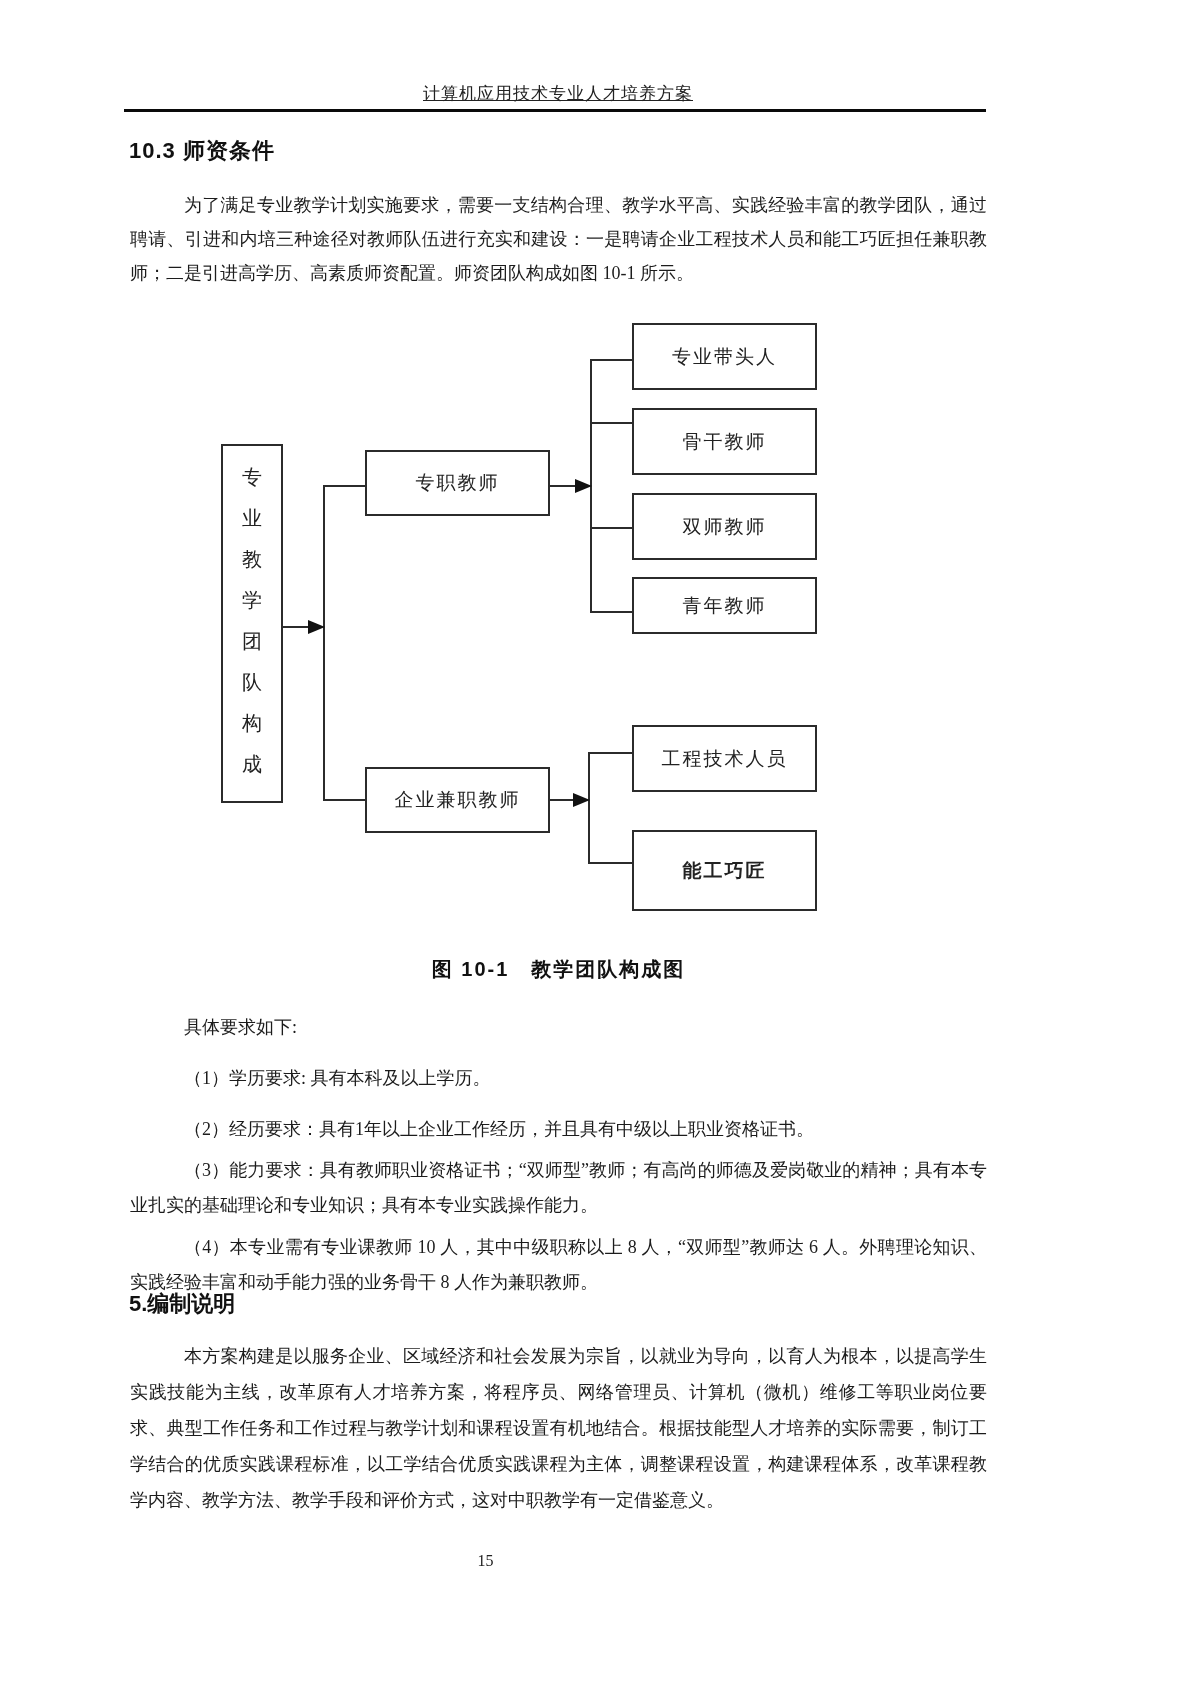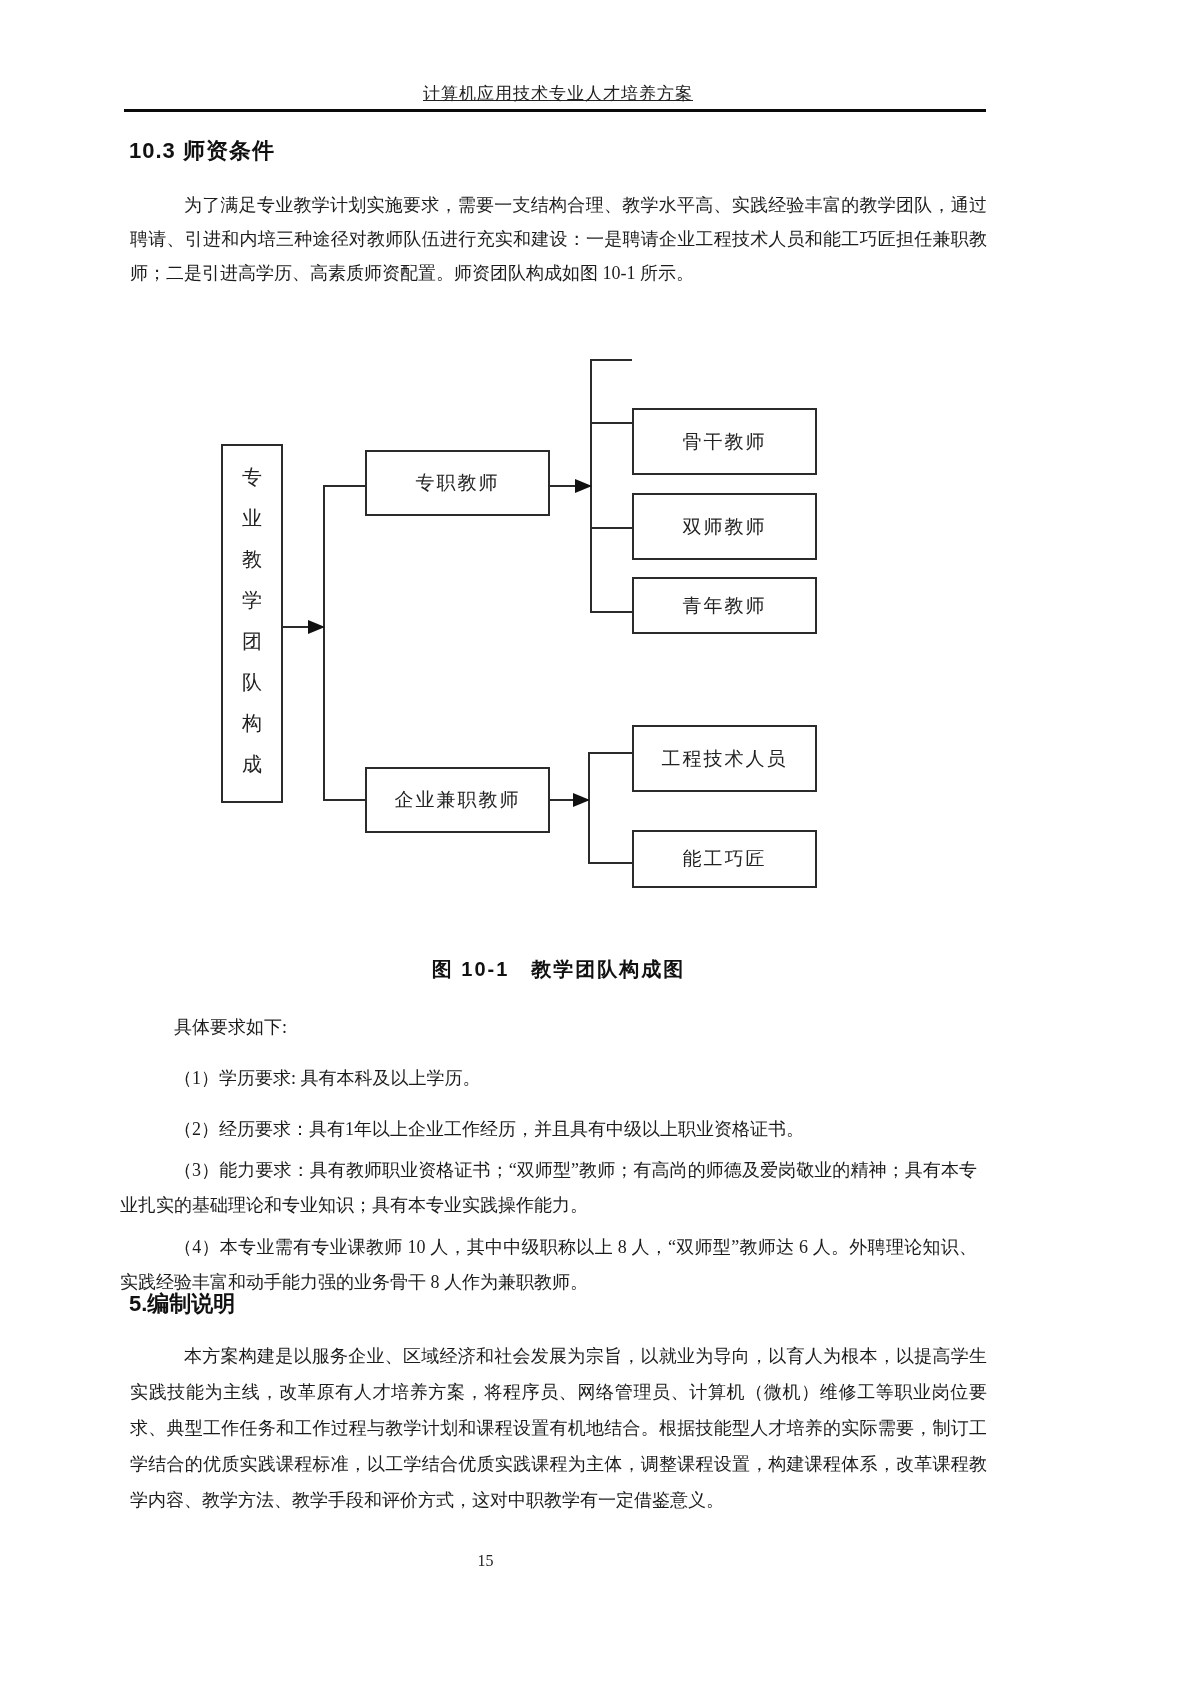--- a/index.html
+++ b/index.html
@@ -39,21 +39,21 @@
     left:130px; width:857px;
     font-size:18px; line-height:34px;
     text-align:justify;
     text-indent:3em;
     color:#1c1c1c;
   }
   .para-1 { top:188px; }
   .para-2 { top:1338px; line-height:36px; }
 
   
-  .req-block { top:1010px; left:120px; width:857px; font-size:18px; line-height:35px; text-align:justify; }
+  .req-block { top:1010px; left:130px; width:857px; font-size:18px; line-height:35px; text-align:justify; }
   .req-block p { margin:0; text-indent:3em; }
   .req-block p.i1 { margin-top:16px; }
   .req-block p.i2 { margin-top:16px; }
   .req-block p.i3 { margin-top:6px; }
   .req-block p.i4 { margin-top:7px; }
 
   
   .diagram { top:323px; left:0; width:1199px; height:580px; }
   .diagram svg { position:absolute; top:0; left:0; }
   .dbox {
@@ -68,21 +68,21 @@
   .root-box  { left:221px; top:121px; width:62px; height:359px; align-items:flex-start; }
   .vtext { display:inline-block; width:22px; margin-top:11px; text-align:center;
            word-break:break-all; line-height:41px; font-size:20px; letter-spacing:0; }
   .mid-full { left:365px; top:127px; width:185px; height:66px; }
   .mid-part { left:365px; top:444px; width:185px; height:66px; }
   .c1 { left:632px; top:0;     width:185px; height:67px; }
   .c2 { left:632px; top:85px;  width:185px; height:67px; }
   .c3 { left:632px; top:170px; width:185px; height:67px; }
   .c4 { left:632px; top:254px; width:185px; height:57px;font-family:Liberation Serif, serif; }
   .c5 { left:632px; top:402px; width:185px; height:67px; }
-  .c6 { left:632px; top:507px; width:185px; height:58px; }
+  .c6 { left:632px; top:507px; width:185px; height:81px;font-weight:bold; }
 
   .fig-caption {
     top:956px; left:130px; width:857px;
     text-align:center; font-size:20px; letter-spacing:2px;
   }
 
   .page-number {
     top:1552px; left:0; width:971px;
     text-align:center; font-size:16px; color:#222;
   }
@@ -123,20 +123,21 @@
       <polygon points="592,163 575,156 575,170"></polygon>
       <polygon points="590,477 573,470 573,484"></polygon>
     </g>
   </svg>
 
   <div class="dbox root-box">
     <span class="vtext">专业教学团队构成</span>
   </div>
   <div class="dbox mid-full">专职教师</div>
   <div class="dbox mid-part">企业兼职教师</div>
+  <div class="dbox c1">专业带头人</div>
   <div class="dbox c2">骨干教师</div>
   <div class="dbox c3">双师教师</div>
   <div class="dbox c4">青年教师</div>
   <div class="dbox c5">工程技术人员</div>
   <div class="dbox c6">能工巧匠</div>
 </div>
 
 <div class="abs h-bold fig-caption">图 10-1　教学团队构成图</div>
 
 <div class="abs req-block">

